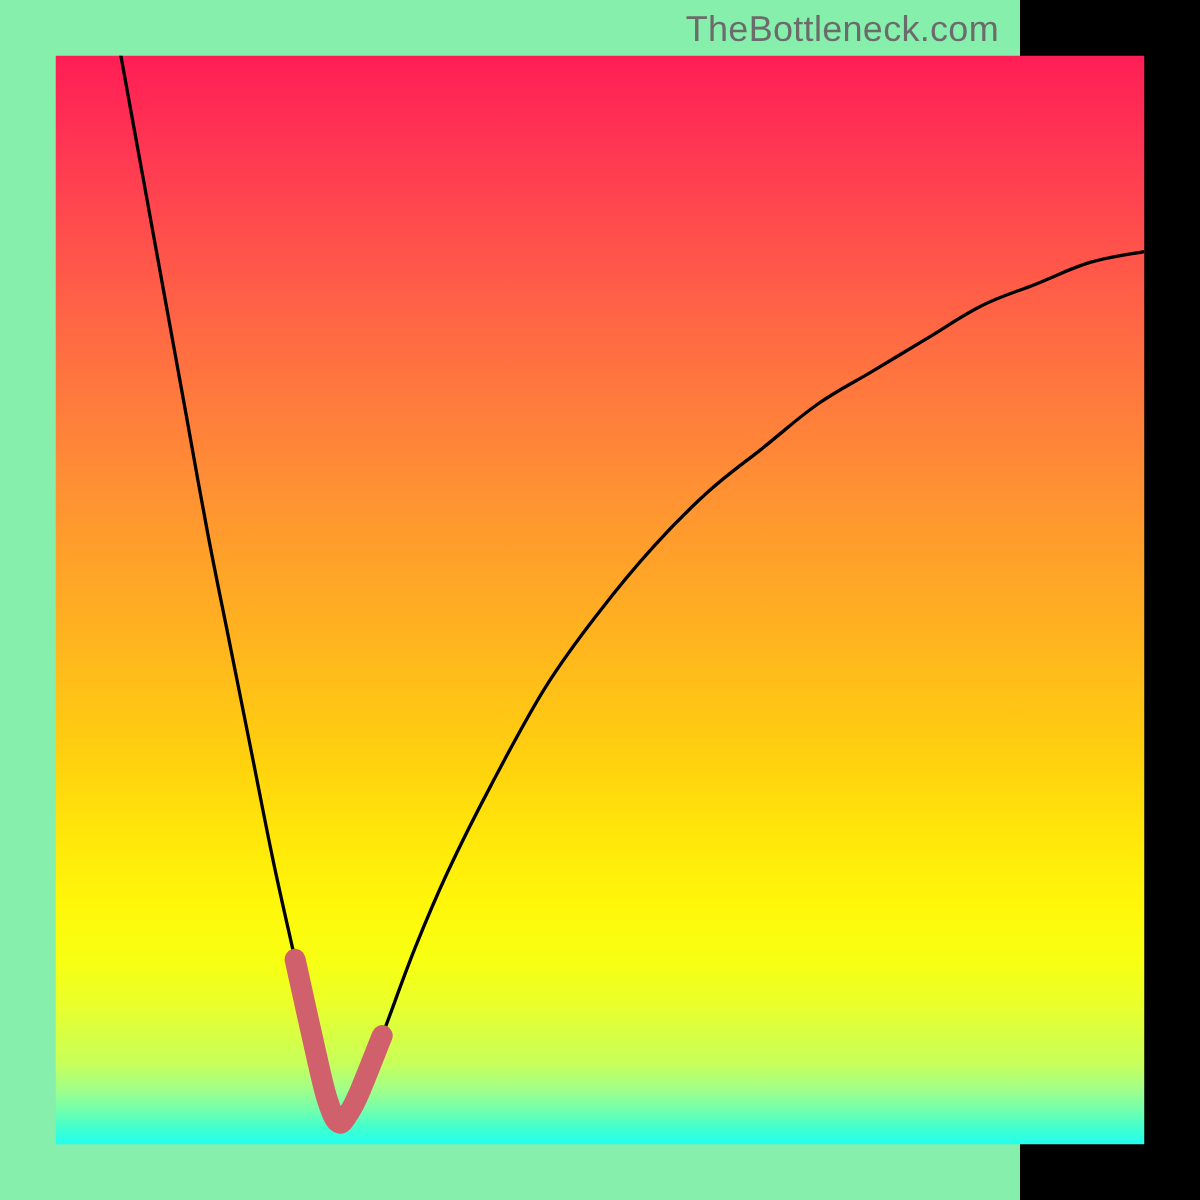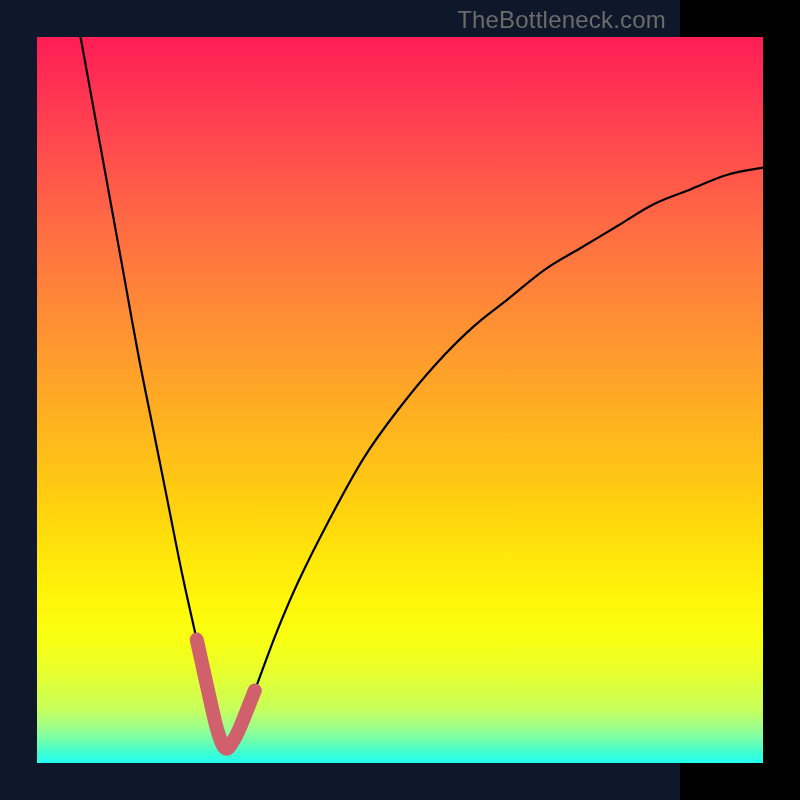--- a/index.html
+++ b/index.html
@@ -10,21 +10,21 @@
     background: #000;
     overflow: hidden;
     font-family: Arial, Helvetica, sans-serif;
   }
   .frame {
     position: absolute;
     left: 0;
     top: 0;
     width: 680px;
     height: 800px;
-    background: #0f172a;
+    background: #86efac;
   }
   .plot {
     position: absolute;
     left: 37px;
     top: 37px;
     width: 726px;
     height: 726px;
     overflow: hidden;
   }
   .gradient {

